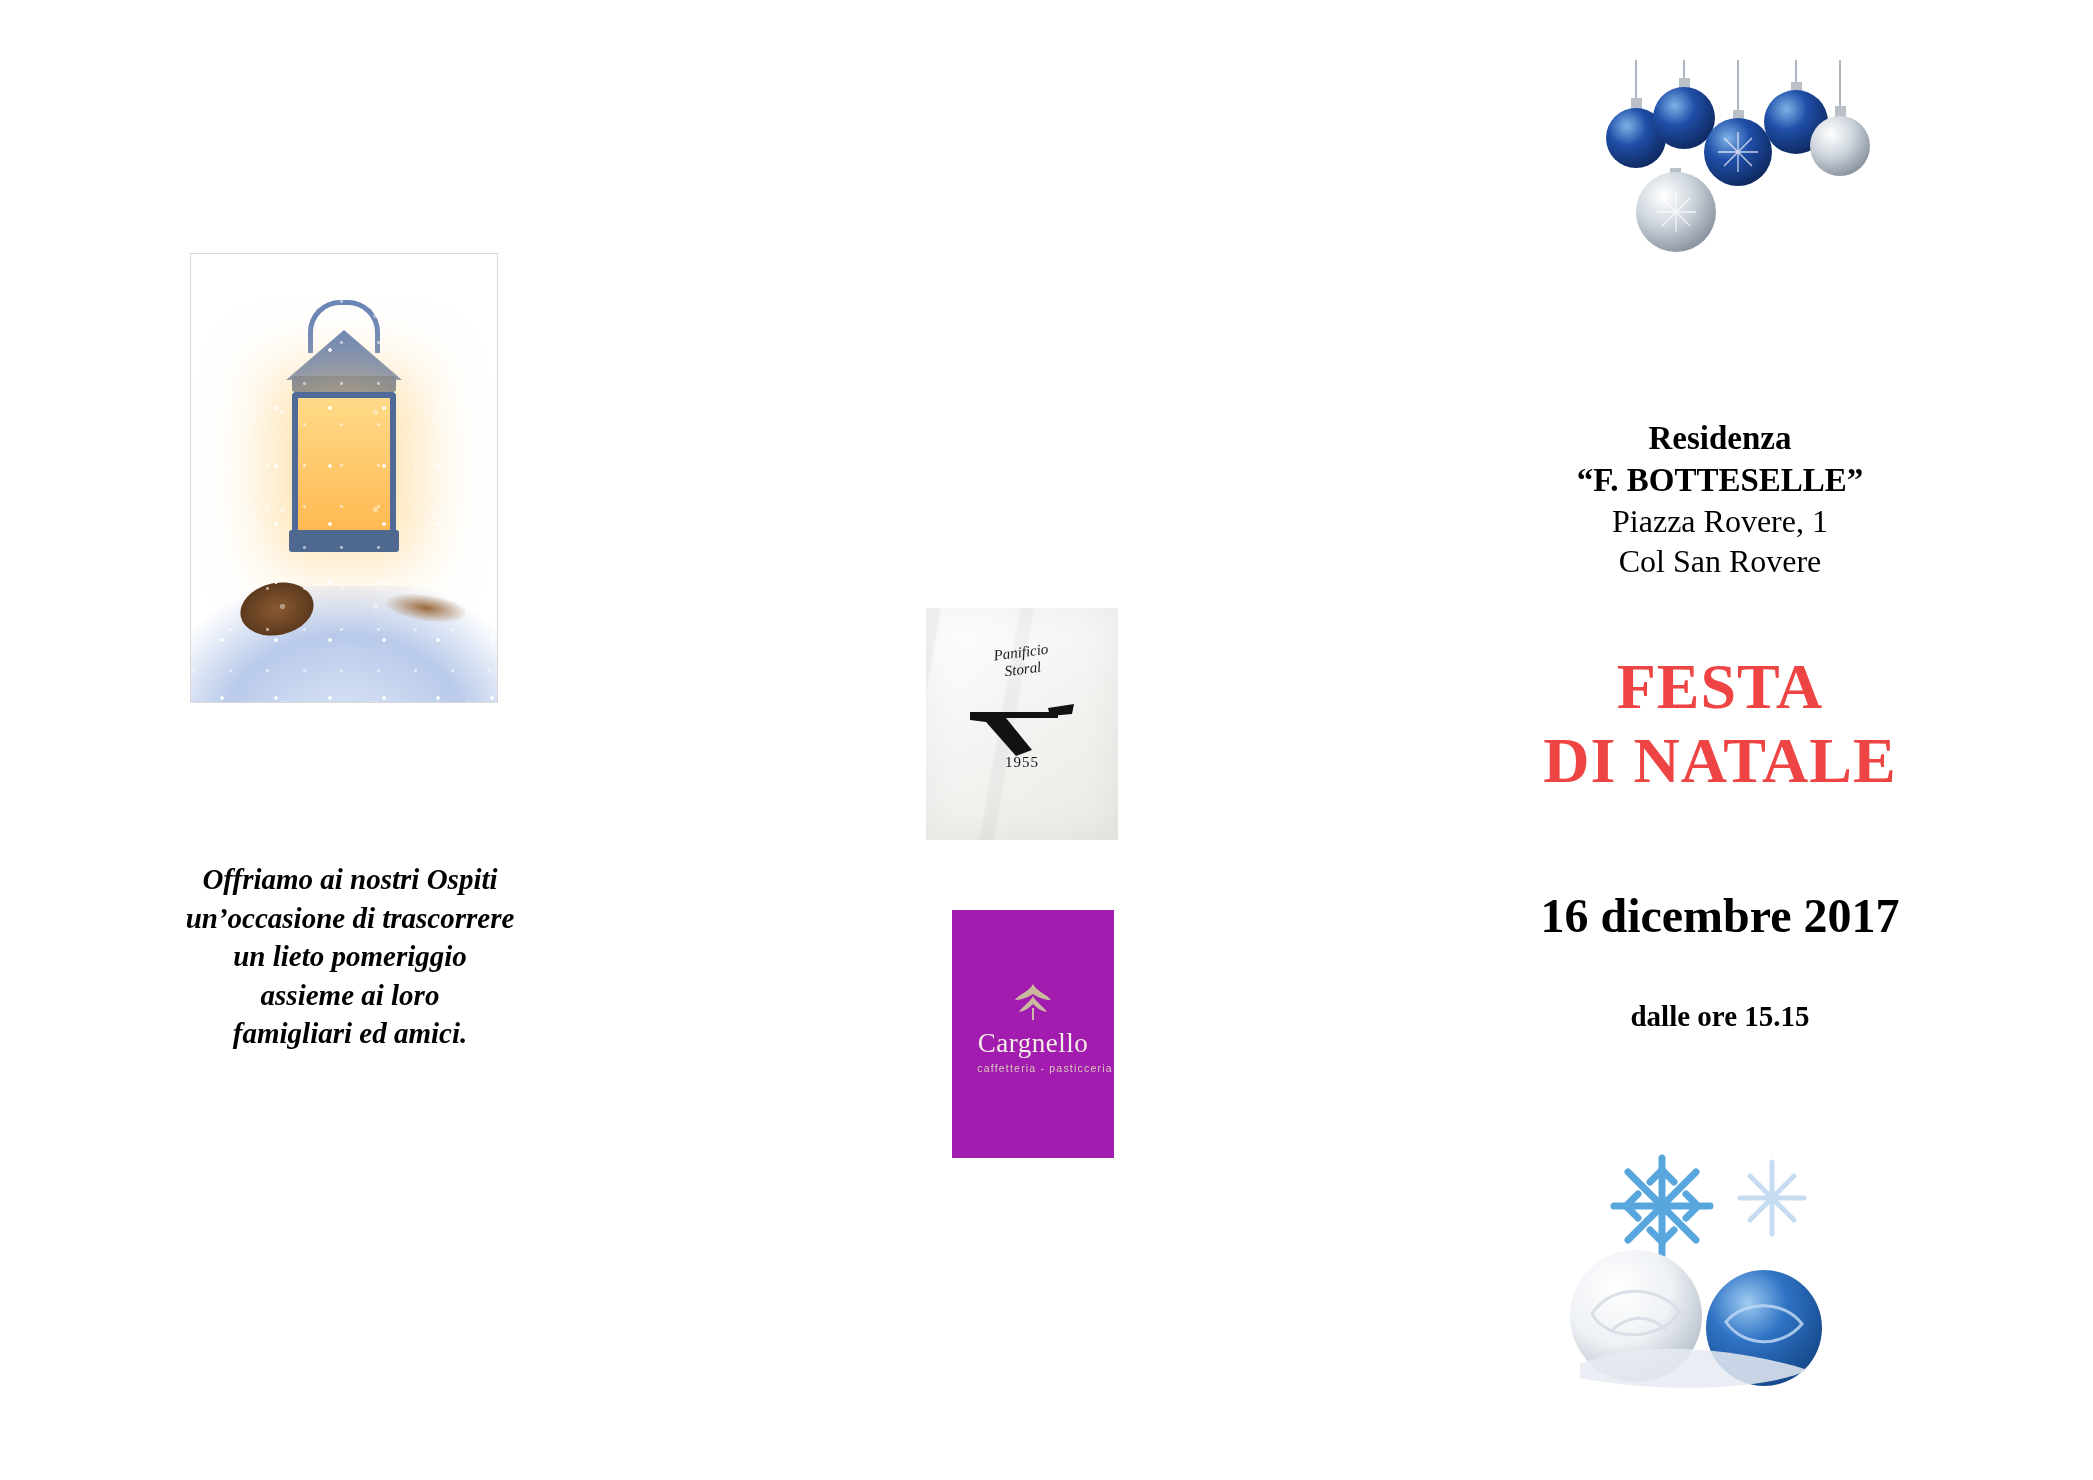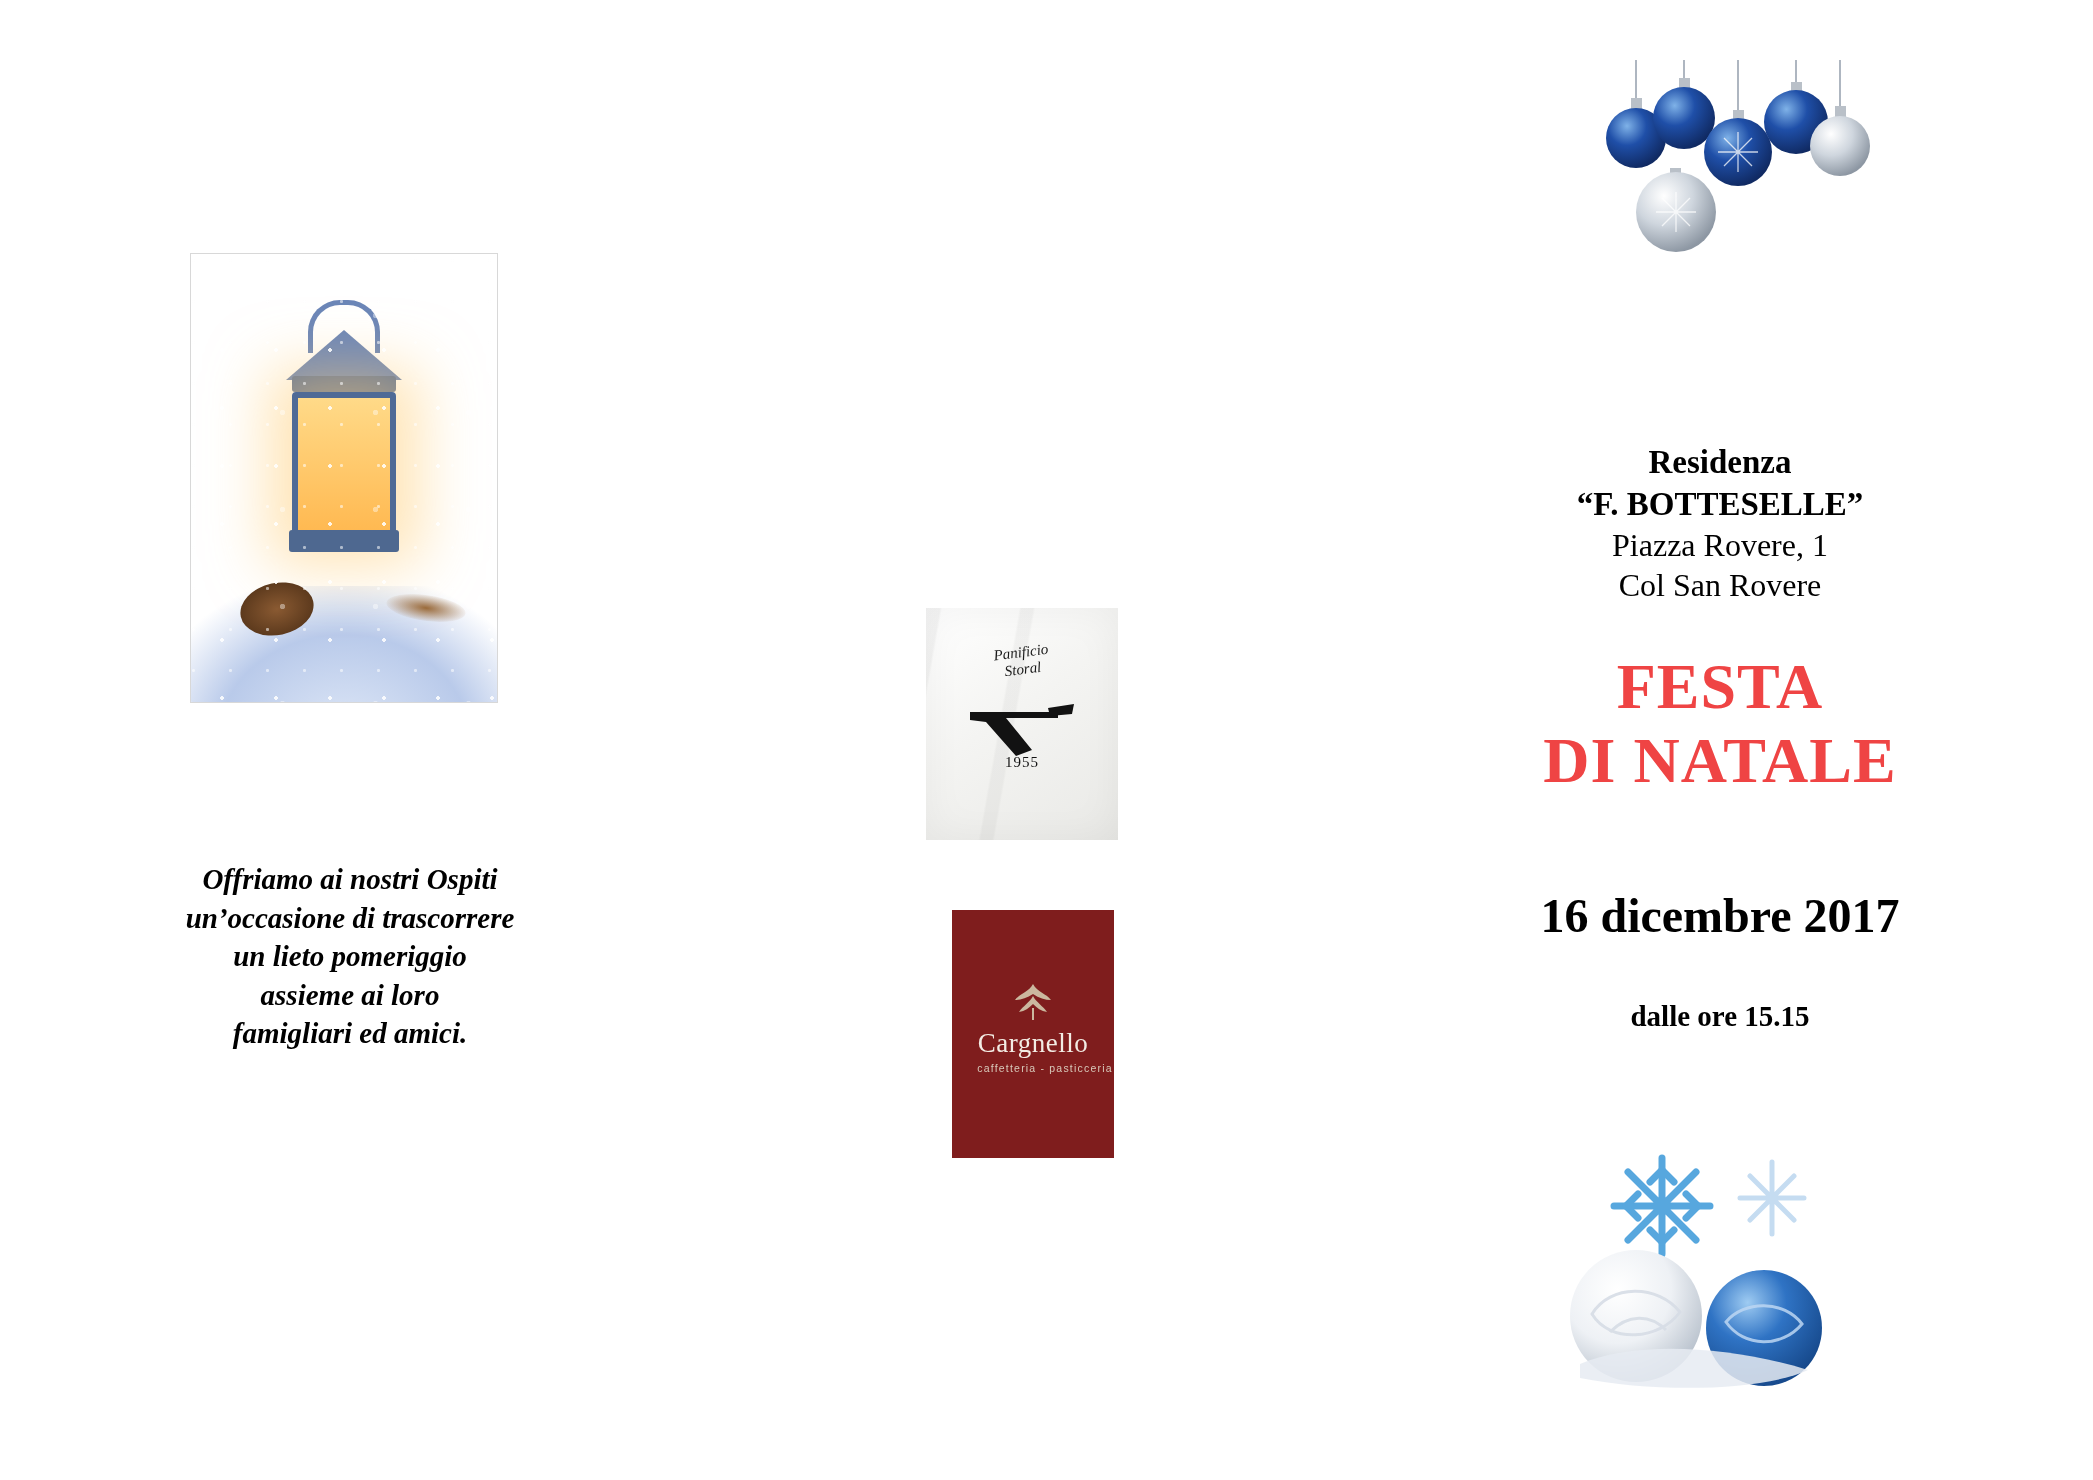--- a/index.html
+++ b/index.html
@@ -248,21 +248,21 @@
     color: #111;
     letter-spacing: 1px;
   }
 
   .cargnello-logo {
     position: absolute;
     left: 952px;
     top: 910px;
     width: 162px;
     height: 248px;
-    background: #7f1d1d;
+    background: #a21caf;
   }
   .cargnello-logo .crg-orn {
     position: absolute;
     left: 50%;
     top: 72px;
     transform: translateX(-50%);
     width: 44px;
     height: 40px;
   }
   .cargnello-logo .crg-name {
@@ -305,21 +305,20 @@
     height: 330px;
   }
 
   .addr-block {
     position: absolute;
     left: 1440px;
     top: 418px;
     width: 560px;
     text-align: center;
     color: #000;
-    margin-top: 24px;
   }
   .addr-block .ln1,
   .addr-block .ln2 {
     font-weight: bold;
     font-size: 33px;
     line-height: 1.26;
   }
   .addr-block .ln3,
   .addr-block .ln4 {
     font-size: 32px;

